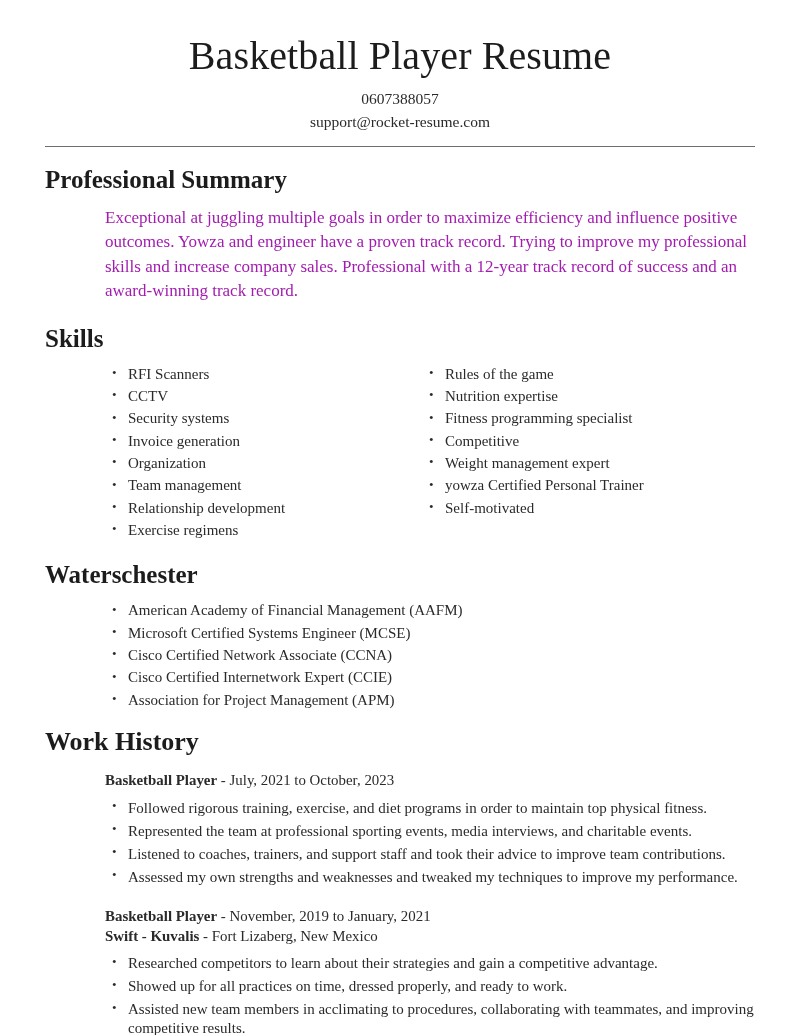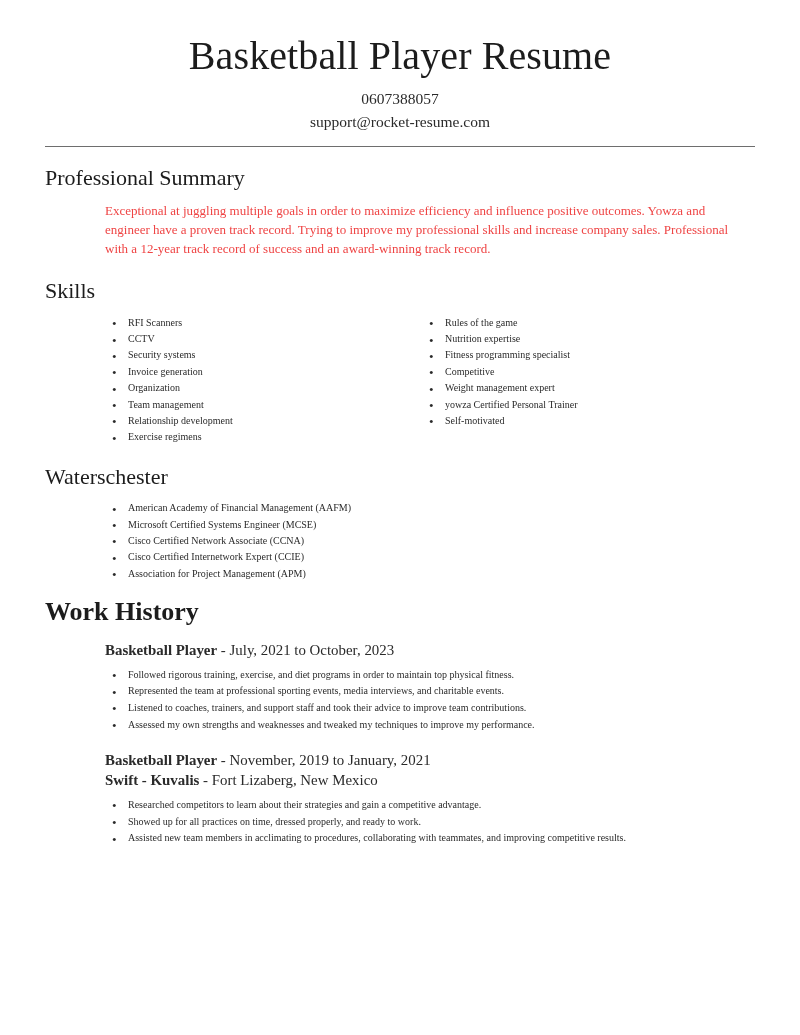--- a/index.html
+++ b/index.html
@@ -49,55 +49,55 @@
     border-top: 1.6px solid #6e6e6e;
     margin: 12px 0 0 0;
     width: 100%;
   }
 
   
   .section {
     margin-top: 0;
   }
   .section-title {
-    font-size: 22px;
-    font-weight: 400;
+    font-size: 25px;
+    font-weight: 700;
     line-height: 1.2;
     color: #1c1c1c;
     margin: 0;
     padding: 0;
   }
   .section-title.strong {
     font-weight: 700;
     font-size: 26px;
   }
 
   .section-body {
     padding-left: 60px;
   }
 
   .summary-text {
-    font-size: 13px;
+    font-size: 17px;
     line-height: 1.44;
-    color: #ef4444;
+    color: #a21caf;
     margin: 0;
     padding-right: 6px;
     text-align: left;
   }
 
   
   ul.bullets {
     list-style: none;
     margin: 0;
     padding: 0;
   }
   ul.bullets > li {
     position: relative;
     padding-left: 23px;
-    font-size: 10px;
+    font-size: 15px;
     line-height: 1.19;
     color: #2a2a2a;
     margin: 0 0 4.5px 0;
   }
   ul.bullets > li::before {
     content: "•";
     position: absolute;
     left: 7px;
     top: -0.5px;
     font-size: 13px;

